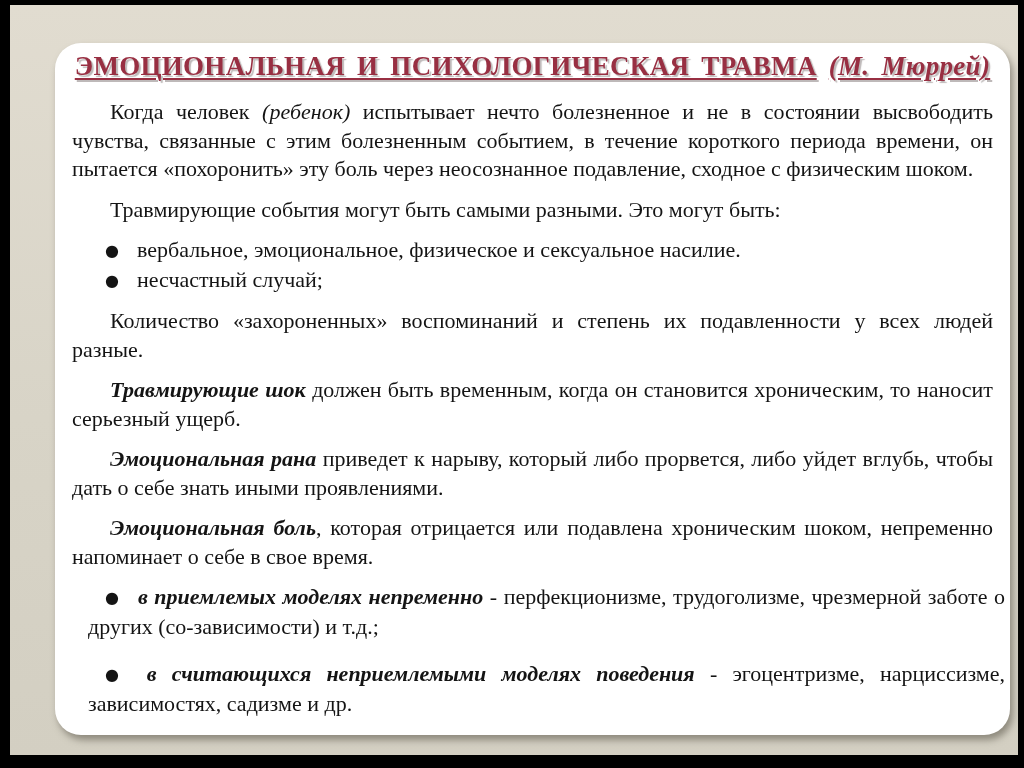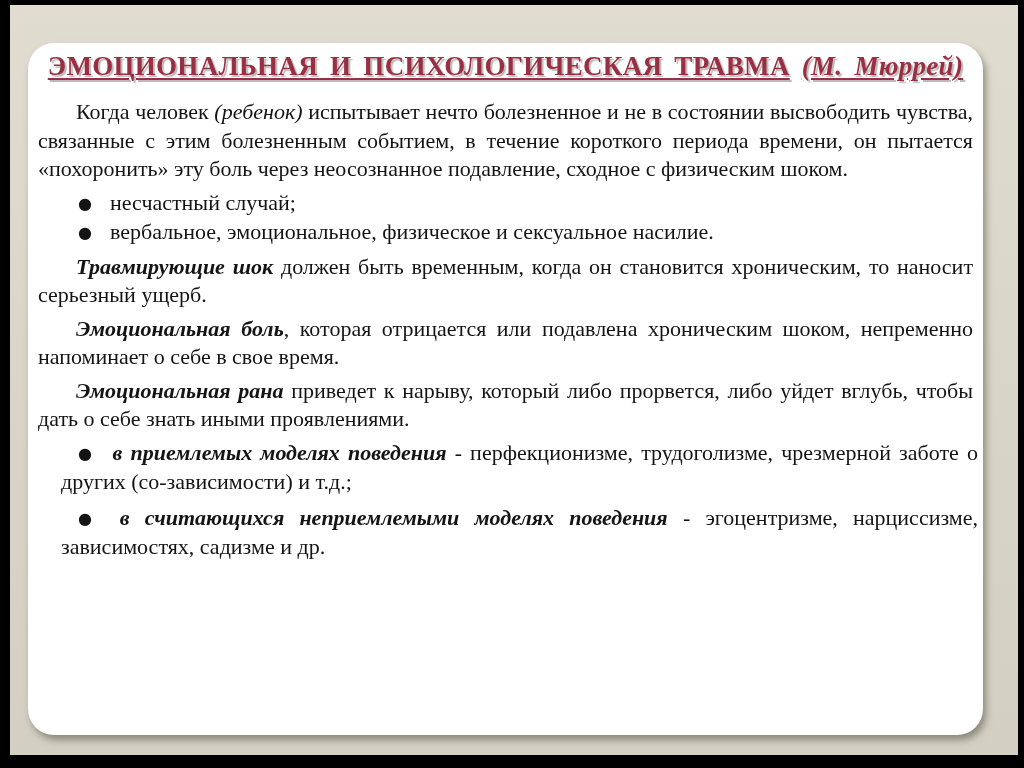--- a/index.html
+++ b/index.html
@@ -17,21 +17,21 @@
   .frame {
     position: absolute;
     left: 10px;
     top: 5px;
     width: 1008px;
     height: 750px;
     background: linear-gradient(180deg, #e1dcd0 0%, #d8d4c7 55%, #d3cfc2 100%);
   }
   .slide {
     position: absolute;
-    left: 18px;
+    left: 45px;
     top: 38px;
     width: 955px;
     height: 692px;
     background: #ffffff;
     border-radius: 26px;
     box-shadow: 3px 5px 7px rgba(105, 100, 88, 0.65);
     box-sizing: border-box;
     padding: 6px 5px 0 5px;
   }
   .slide-title {
@@ -51,34 +51,34 @@
   .title-author {
     font-style: italic;
     margin-left: 12px;
   }
   .body-text {
     font-size: 22px;
     line-height: 28.5px;
     color: #141414;
   }
   .para {
-    margin: 5px;
+    margin: 12px;
     text-align: justify;
     text-indent: 38px;
   }
   .bullet-item {
     margin: 0 0 0 28px;
     text-indent: 17px;
     text-align: left;
   }
   .bullet-item.just {
     text-align: justify;
   }
   .bullet-item.gap-top {
-    margin-top: 7px;
+    margin-top: 19px;
   }
   .bullet-glyph {
     font-family: "DejaVu Sans", sans-serif;
     font-size: 16px;
     margin-right: 18px;
     vertical-align: 1px;
   }
   .seg-italic {
     font-style: italic;
   }
@@ -92,33 +92,35 @@
 
 <div class="frame">
   <div class="slide">
 
     <h1 class="slide-title"><span>ЭМОЦИОНАЛЬНАЯ И ПСИХОЛОГИЧЕСКАЯ ТРАВМА</span><span class="title-author">(М. Мюррей)</span></h1>
 
     <div class="body-text">
 
       <p class="para"><span>Когда человек </span><span class="seg-italic">(ребенок)</span><span> испытывает нечто болезненное и не в состоянии высвободить чувства, связанные с этим болезненным событием, в течение короткого периода времени, он пытается «похоронить» эту боль через неосознанное подавление, сходное с физическим шоком.</span></p>
 
+      <p class="para"><span>Травмирующие события могут быть самыми разными. Это могут быть:</span></p>
+
+      <div class="bullet-item"><span class="bullet-glyph">●</span><span>вербальное, эмоциональное, физическое и сексуальное насилие.</span></div>
 
       <div class="bullet-item"><span class="bullet-glyph">●</span><span>несчастный случай;</span></div>
 
-      <div class="bullet-item"><span class="bullet-glyph">●</span><span>вербальное, эмоциональное, физическое и сексуальное насилие.</span></div>
-
+      <p class="para"><span>Количество «захороненных» воспоминаний и степень их подавленности у всех людей разные.</span></p>
 
       <p class="para"><span class="seg-bi">Травмирующие шок</span><span> должен быть временным, когда он становится хроническим, то наносит серьезный ущерб.</span></p>
 
+      <p class="para"><span class="seg-bi">Эмоциональная рана</span><span> приведет к нарыву, который либо прорвется, либо уйдет вглубь, чтобы дать о себе знать иными проявлениями.</span></p>
+
       <p class="para"><span class="seg-bi">Эмоциональная боль</span><span>, которая отрицается или подавлена хроническим шоком, непременно напоминает о себе в свое время.</span></p>
-
-      <p class="para"><span class="seg-bi">Эмоциональная рана</span><span> приведет к нарыву, который либо прорвется, либо уйдет вглубь, чтобы дать о себе знать иными проявлениями.</span></p>
 
 
 
-      <div class="bullet-item just"><span class="bullet-glyph">●</span><span class="seg-bi">в приемлемых моделях поведения</span><span> - перфекционизме, трудоголизме, чрезмерной заботе о других (со-зависимости) и т.д.;</span></div>
+      <div class="bullet-item just"><span class="bullet-glyph">●</span><span class="seg-bi">в приемлемых моделях непременно</span><span> - перфекционизме, трудоголизме, чрезмерной заботе о других (со-зависимости) и т.д.;</span></div>
 
       <div class="bullet-item just gap-top"><span class="bullet-glyph">●</span><span class="seg-bi">в считающихся неприемлемыми моделях поведения</span><span> - эгоцентризме, нарциссизме, зависимостях, садизме и др.</span></div>
 
     </div>
   </div>
 </div>
 
 </body></html>

